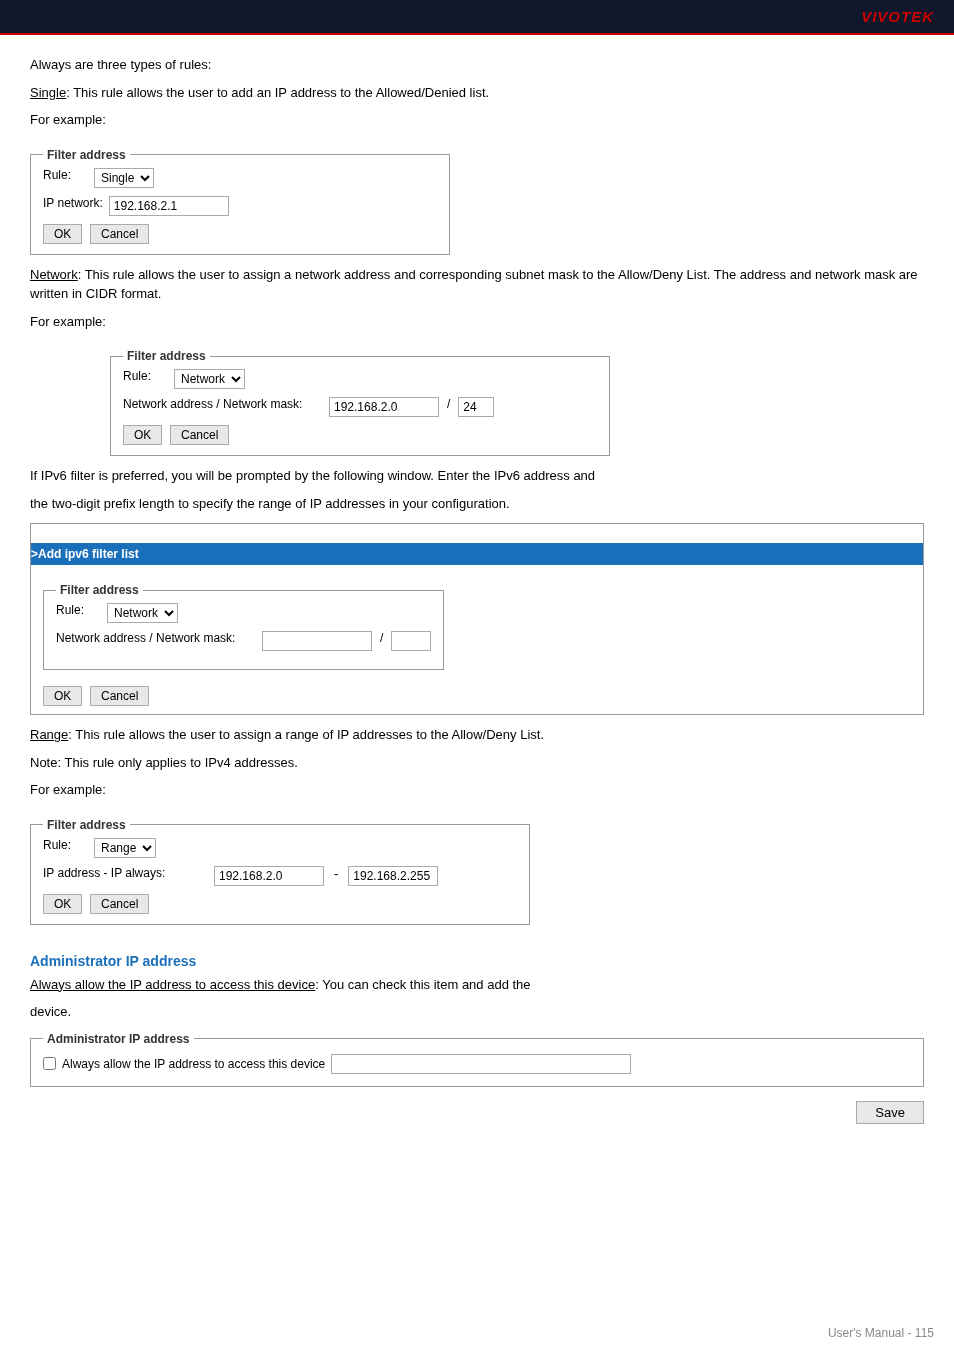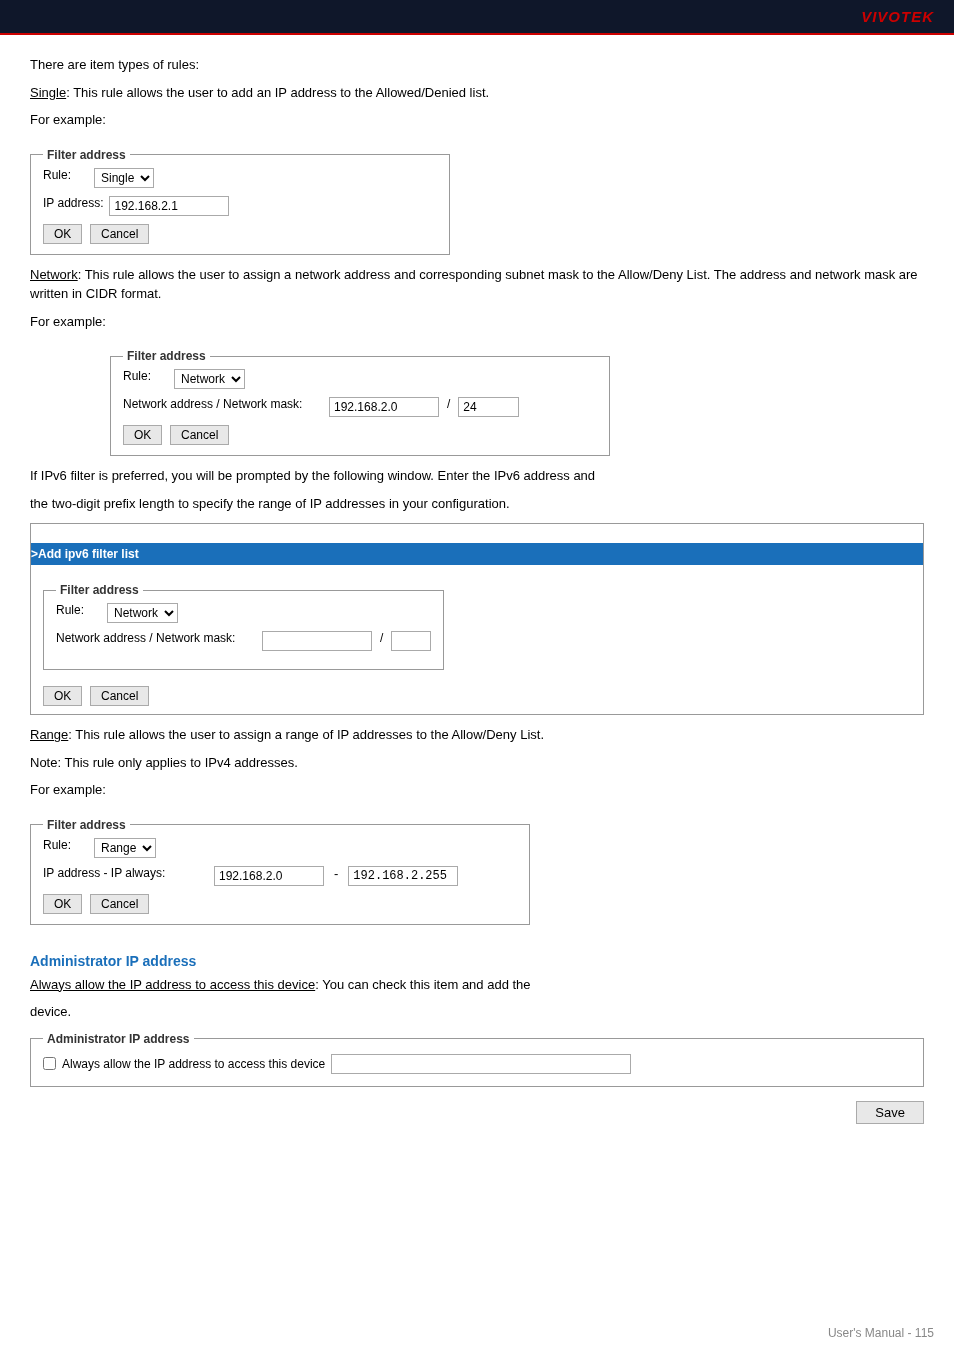--- a/index.html
+++ b/index.html
@@ -200,37 +200,37 @@
 </head>
 <body>
 
 <div class="header">
   <span class="header-brand">VIVOTEK</span>
 </div>
 
 <div class="content">
 
   
-  <p>There are item types of rules:</p>
+  <p>Always are three types of rules:</p>
   <p>
     <span class="underline">Single</span><span>: This rule allows the user to add an IP address to the Allowed/Denied list.</span>
   </p>
   <p>For example:</p>
 
   
   <fieldset class="filter-fieldset">
     <legend>Filter address</legend>
     <div class="filter-row">
       <span class="filter-label">Rule:</span>
       <select class="filter-select">
         <option>Single</option>
       </select>
     </div>
     <div class="filter-row">
-      <span class="filter-label">IP address:</span>
+      <span class="filter-label">IP network:</span>
       <input class="filter-input" type="text" style="width: 120px;" value="192.168.2.1">
     </div>
     <div class="btn-row">
       <button class="btn">OK</button>
       <button class="btn">Cancel</button>
     </div>
   </fieldset>
 
   
   <p>
@@ -247,21 +247,21 @@
       <div class="filter-row">
         <span class="filter-label">Rule:</span>
         <select class="filter-select">
           <option>Network</option>
         </select>
       </div>
       <div class="filter-row">
         <span class="filter-label" style="min-width:200px;">Network address / Network mask:</span>
         <input class="filter-input" type="text" style="width: 110px;" value="192.168.2.0">
         <span class="filter-slash">/</span>
-        <input class="filter-input" type="text" style="width: 61px;" value="24">
+        <input class="filter-input" type="text" style="width: 36px;" value="24">
       </div>
       <div class="btn-row">
         <button class="btn">OK</button>
         <button class="btn">Cancel</button>
       </div>
     </fieldset>
 
     
   </div>
 
@@ -310,21 +310,21 @@
     <div class="filter-row">
       <span class="filter-label">Rule:</span>
       <select class="filter-select">
         <option>Range</option>
       </select>
     </div>
     <div class="filter-row">
       <span class="filter-label" style="min-width:165px;">IP address - IP always:</span>
       <input class="filter-input" type="text" style="width: 110px;" value="192.168.2.0">
       <span style="margin:0 4px;">-</span>
-      <input class="filter-input" type="text" style="width: 110px; font-family: Liberation Mono, monospace;" value="192.168.2.255">
+      <input class="filter-input" type="text" style="width: 90px;" value="192.168.2.255">
     </div>
     <div class="btn-row">
       <button class="btn">OK</button>
       <button class="btn">Cancel</button>
     </div>
   </fieldset>
 
   
   <h3 class="admin-section-title">Administrator IP address</h3>
 

